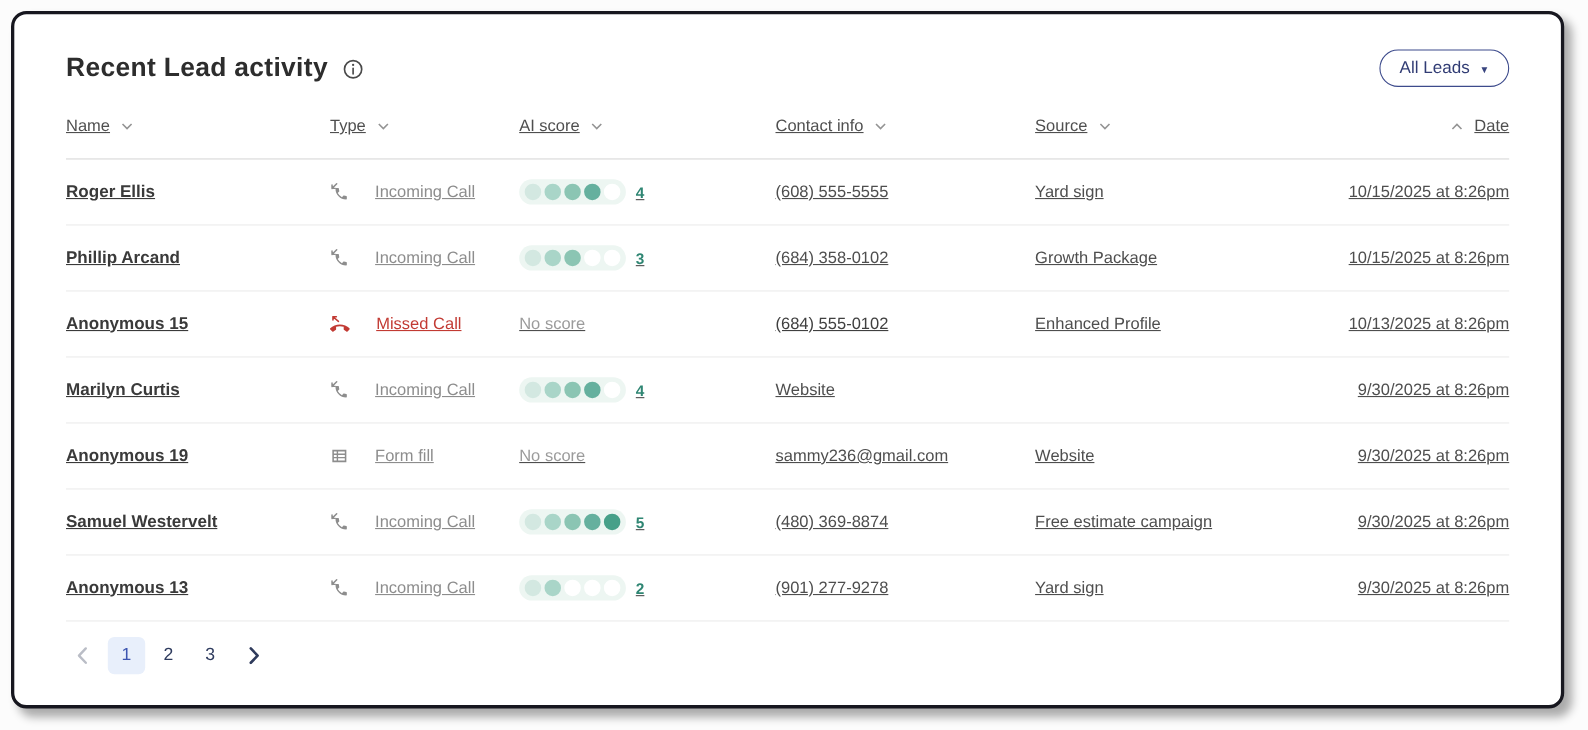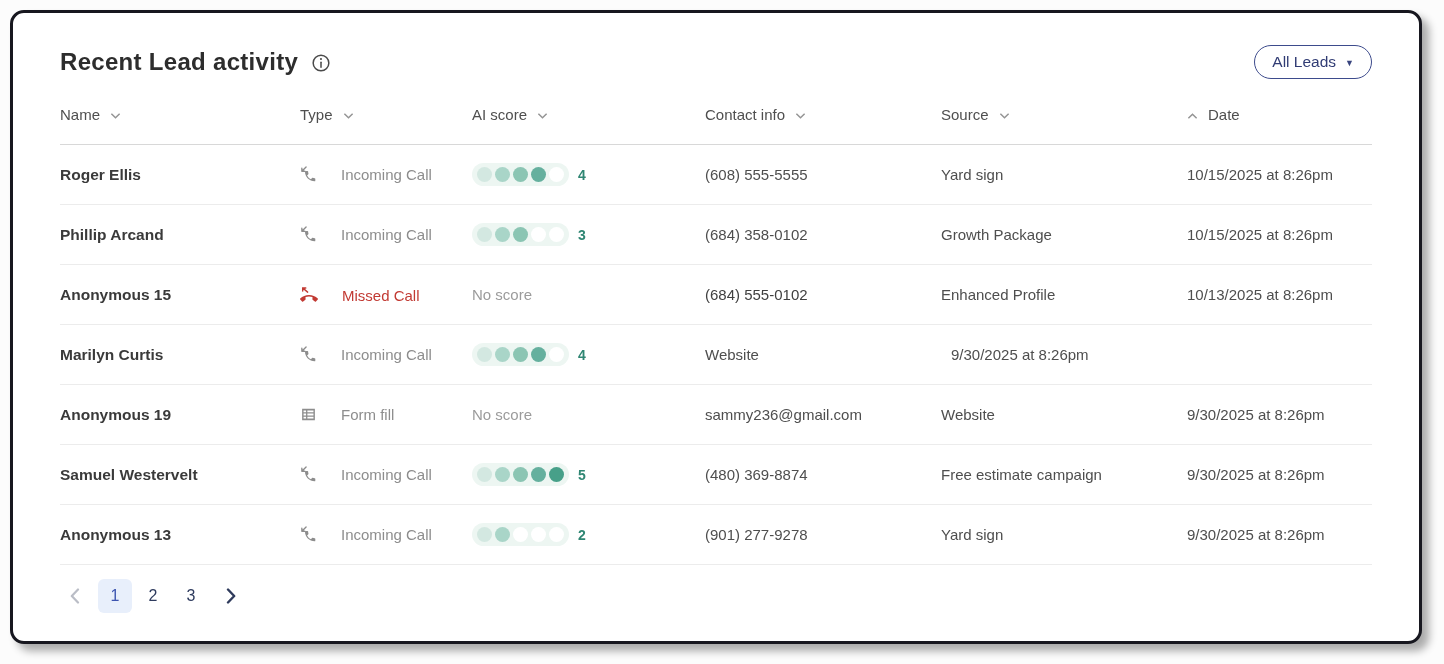--- a/index.html
+++ b/index.html
@@ -44,27 +44,27 @@
     display:flex; align-items:center; height:60px;
     border-bottom:1px solid #d8d8d8;
     color:#4f4f4f; font-size:15px;
   }
   .hcell { display:flex; align-items:center; gap:10px; cursor:pointer; }
   .row {
     display:flex; align-items:center; height:60px;
     border-bottom:1px solid #ececec;
     font-size:15px; color:#4e4e4e;
   }
-  .cell { display:flex; align-items:center; }
+  .cell { display:flex; align-items:center;text-decoration:underline; }
   .col-name    { width:240px; }
-  .col-type    { width:172px;align-items:flex-end; }
+  .col-type    { width:172px; }
   .col-score   { width:233px; }
   .col-contact { width:236px;text-align:right; }
   .col-source  { width:246px; }
-  .col-date    { flex:1; justify-content:flex-start; text-align:right; }
+  .col-date    { flex:1; justify-content:flex-end; text-align:right; }
   .c-name { font-weight:bold; color:#3a3a3a; font-size:15.5px; }
   .c-type { gap:24px; color:#8d8d8d; }
   .c-type .ticon { display:none; line-height:0; }
   .k-incoming .t-incoming { display:inline-flex; }
   .k-missed   .t-missed   { display:inline-flex; }
   .k-form     .t-form     { display:inline-flex; }
   .c-type.red { color:#c23a33; }
   .c-contact.red { color:#404040; }
   .pill {
     display:inline-flex; align-items:center; gap:3px;

